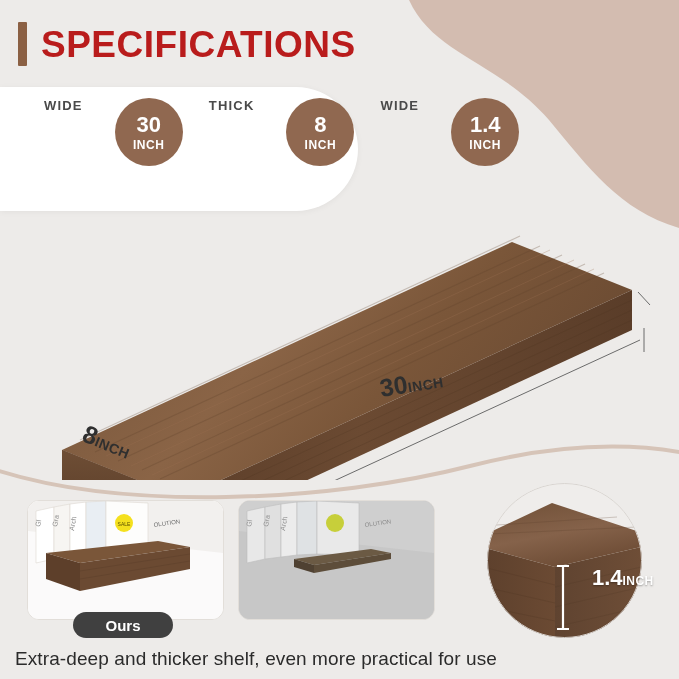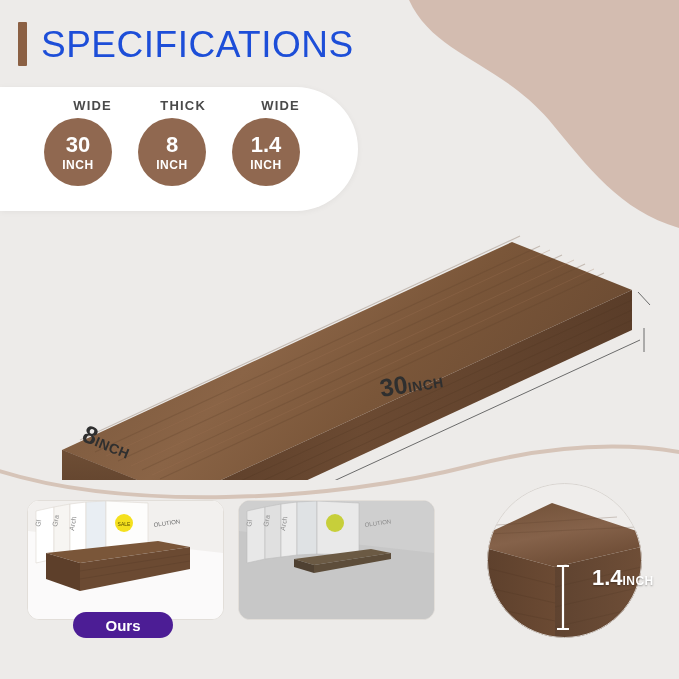--- a/index.html
+++ b/index.html
@@ -35,23 +35,23 @@
     gap: 14px;
   }
   .accent-bar {
     width: 9px;
     height: 44px;
     background: #8b6044;
     border-radius: 1px;
   }
   .title {
     font-size: 37px;
-    font-weight: normal;
+    font-weight: bold;
     letter-spacing: 0.5px;
-    color: #1d4ed8;
+    color: #b91c1c;
     line-height: 1;
   }
 
   
   .spec-card {
     position: absolute;
     left: 0; top: 87px;
     width: 358px;
     height: 124px;
     background: #ffffff;
@@ -60,22 +60,23 @@
     box-shadow: 0 1px 6px rgba(0,0,0,0.05);
   }
   .spec-row {
     position: absolute;
     left: 44px; top: 11px;
     display: flex;
     gap: 26px;
   }
   .spec-item {
     display: flex;
-    flex-direction: column;
-    align-items: flex-end;
+    flex-direction: row;
+    align-items: flex-start;
+    gap: 32px;
   }
   .spec-label {
     font-size: 13px;
     font-weight: bold;
     letter-spacing: 1.2px;
     color: #4a4a4a;
     margin-bottom: 5px;
   }
   .spec-circle {
     width: 68px;
@@ -158,21 +159,21 @@
     color: #fff;
     font-size: 15px;
     font-weight: bold;
     display: flex;
     align-items: center;
     justify-content: center;
     z-index: 6;
   }
   #pill-ours {
     left: 73px; width: 100px;
-    background: #4c1d95;
+    background: #404040;
   }
   #pill-others {
     left: 280px; width: 103px;
     background: #434343;
   }
 
   
   .closeup {
     position: absolute;
     left: 487px; top: 483px;
@@ -435,14 +436,15 @@
         <line x1="76" y1="83" x2="76" y2="146"></line>
         <line x1="70" y1="83" x2="82" y2="83"></line>
         <line x1="70" y1="146" x2="82" y2="146"></line>
       </g>
     </svg>
   </div>
   <div class="closeup-thick">
     <span class="num">1.4</span><span class="unit">INCH</span>
   </div>
 
+  <div class="caption">Extra-deep and thicker shelf, even more practical for use</div>
 
 </div>
 
 </body></html>

